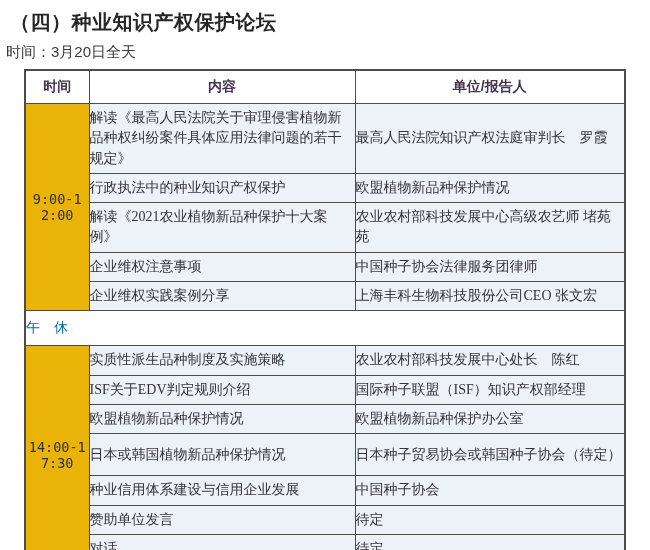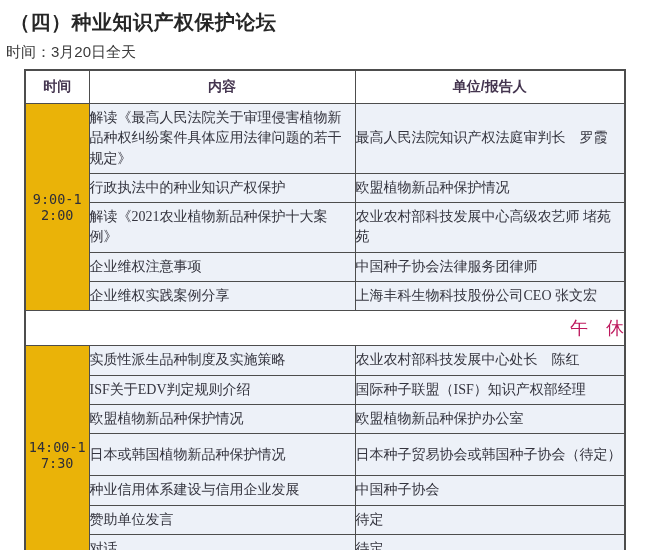--- a/index.html
+++ b/index.html
@@ -56,24 +56,24 @@
     padding:2px;
   }
   td.content-cell, td.speaker-cell {
     background:#edf1f8;
     color:#34343e;
     line-height:1.45;
     font-family:Liberation Serif, serif;
   }
   tr.break-row td {
     background:#ffffff;
-    text-align:right;
+    text-align:left;
     height:26px;
-    font-size:18px;
-    color:#be185d;
+    font-size:14px;
+    color:#0369a1;
     font-weight:normal;
   }
 </style>
 </head>
 <body>
 
 <div class="doc-title">（四）种业知识产权保护论坛</div>
 
 <div class="meta-line">
   <span class="meta-time">时间：3月20日全天</span>

